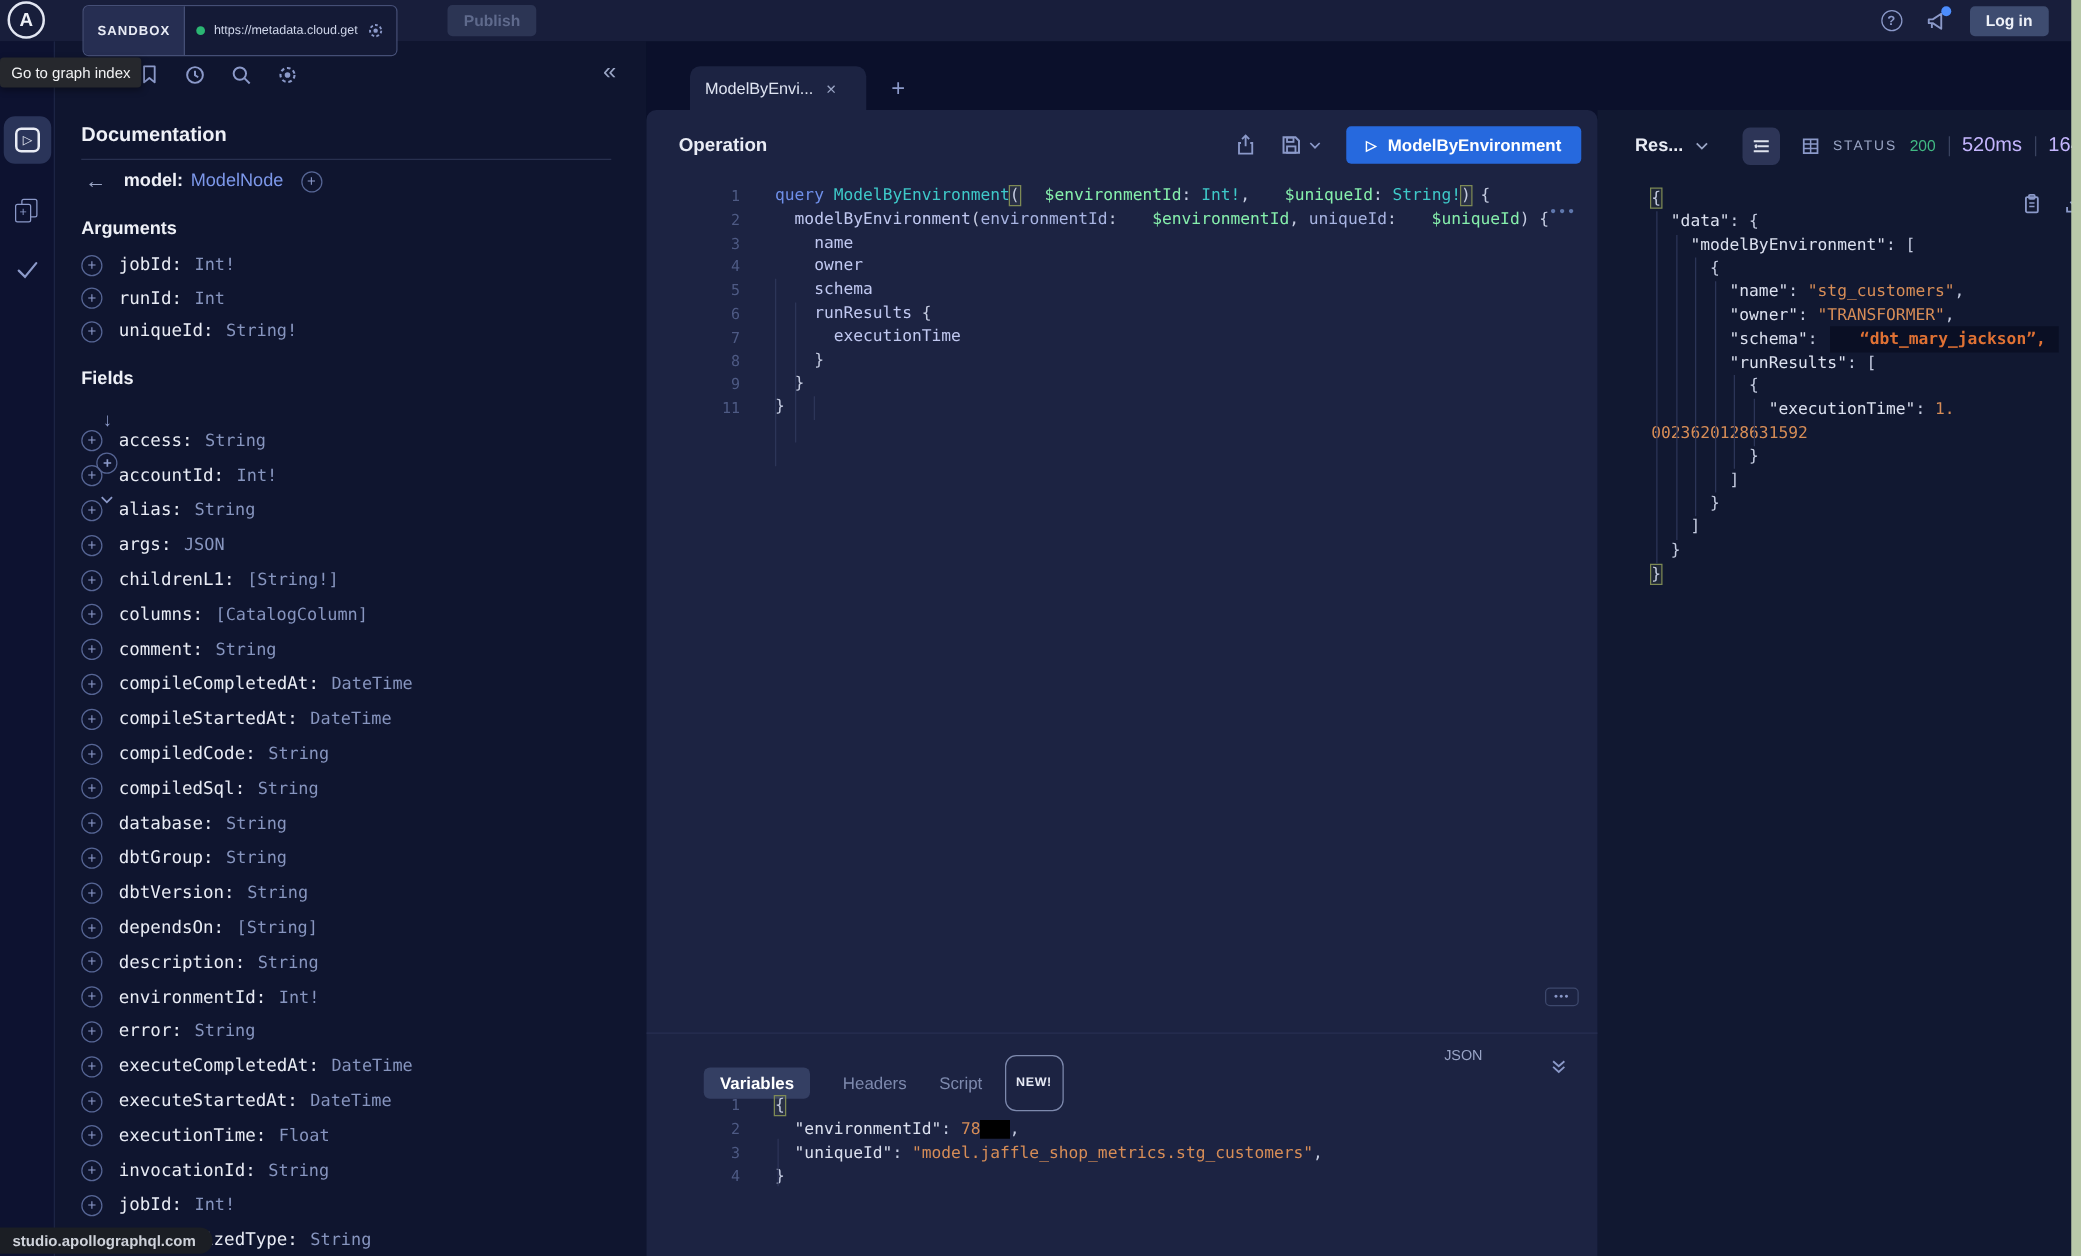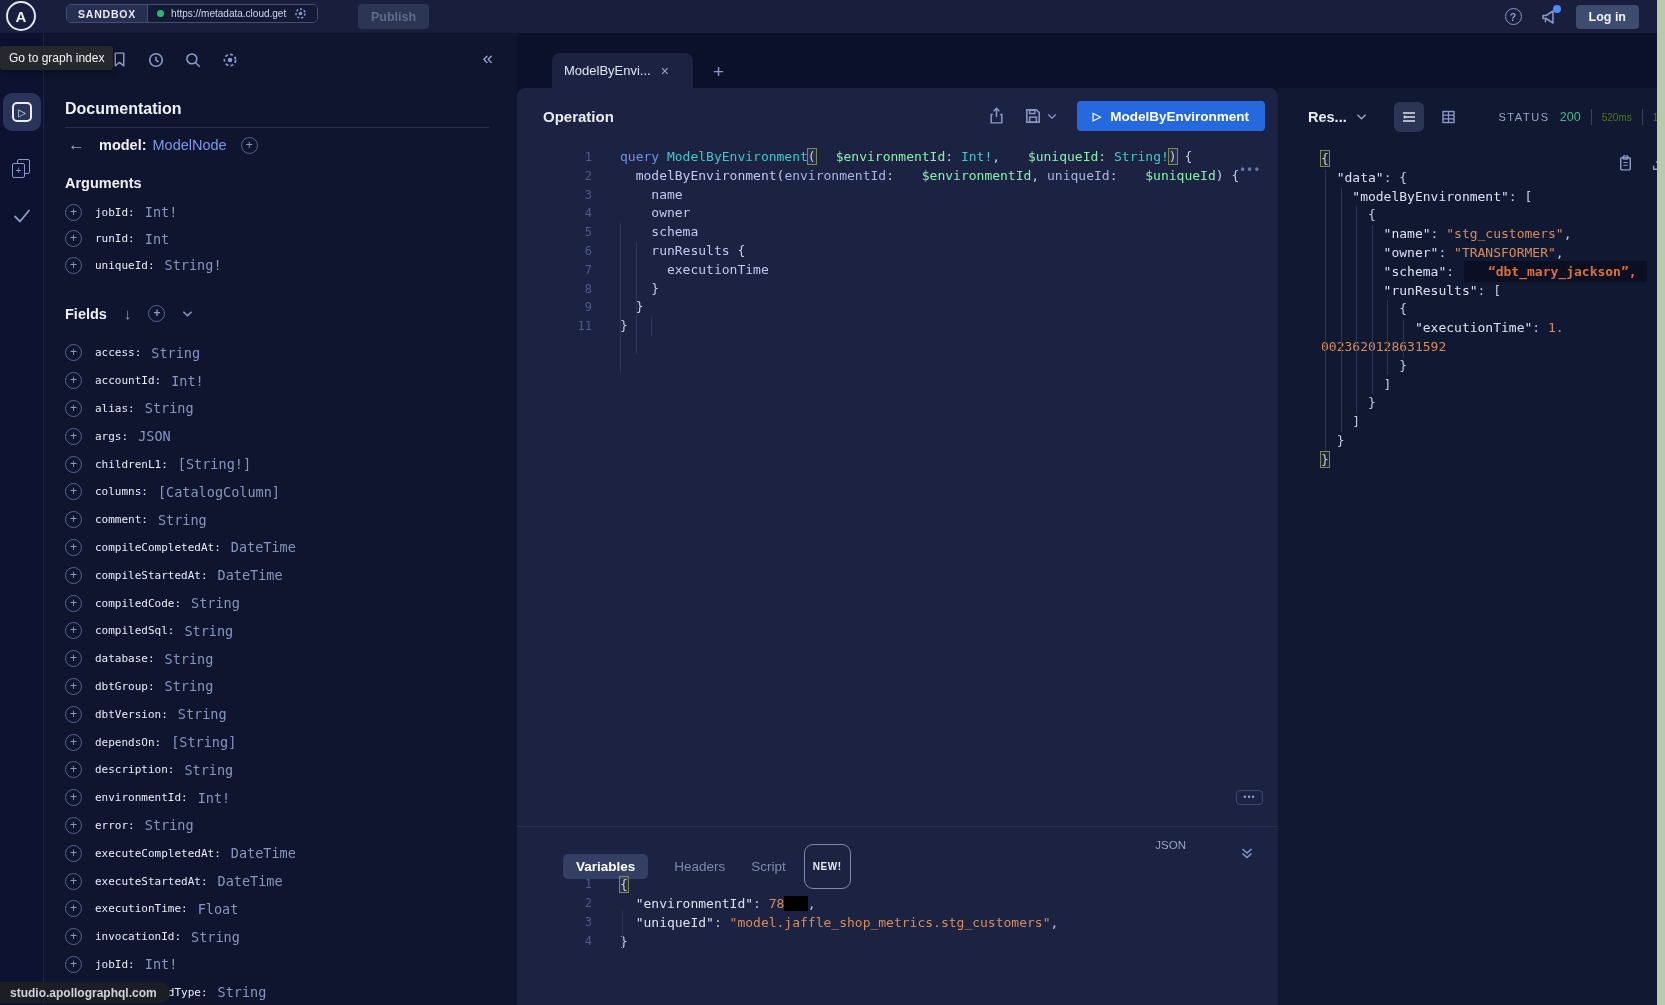--- a/index.html
+++ b/index.html
@@ -4,21 +4,21 @@
 <style>
   * { margin:0; padding:0; box-sizing:border-box; }
   html,body { width:1665px; height:1005px; overflow:hidden; background:#0b102b;
     font-family:"Liberation Sans", sans-serif; color:#e9ecf5; }
 
   
   .topbar { position:absolute; left:0; top:0; width:1657px; height:33px; background:#181e3b; z-index:5; }
   .logo { position:absolute; left:6px; top:1px; width:30px; height:30px; border:2px solid #e2e6f2;
     border-radius:50%; display:flex; align-items:center; justify-content:center;
     font-weight:bold; font-size:15px; color:#eef0f7; background:#181e3b; }
-  .urlgroup { position:absolute; left:66px; top:4px; height:19px; display:flex; align-items:stretch;
+  .urlgroup { position:absolute; left:66px; top:4px; height:41px; display:flex; align-items:stretch;
     border:1px solid #454f76; border-radius:5px; overflow:hidden; }
   .sandbox-seg { display:flex; align-items:center; padding:0 11px; background:#262e52;
     border-right:1px solid #454f76; font-size:10.5px; font-weight:bold; letter-spacing:.8px; color:#e8ebf5; }
   .url-seg { display:flex; align-items:center; gap:7px; padding:0 9px; background:#141a36; }
   .gdot { width:7px; height:7px; border-radius:50%; background:#2bb673; }
   .url-text { font-size:10px; color:#cfd6ea; }
   .publish { position:absolute; left:358px; top:4px; height:25px; padding:0 13px; background:#2c3554;
     border:none; border-radius:4px; color:#5f6a8c; font-size:12.5px; font-weight:bold; }
   .tb-right { position:absolute; right:18px; top:0; height:33px; display:flex; align-items:center; gap:17px; }
   .qmark { width:17px; height:17px; border:1.4px solid #8b99c9; border-radius:50%; color:#8b99c9;
@@ -49,30 +49,30 @@
   .side-toolbar .ic { position:absolute; top:18px; }
   .collapse { position:absolute; right:24px; top:14px; font-size:19px; color:#9aa5c5; }
   .doc-title { position:absolute; left:21px; top:67px; font-size:16px; font-weight:bold; color:#eef0f7; }
   .doc-div { position:absolute; left:21px; top:94px; width:424px; height:1px; background:#28304f; }
   .model-row { position:absolute; left:24px; top:102px; display:flex; align-items:center; gap:14px; }
   .back-glyph { color:#9aa5c5; font-size:17px; }
   .model-kind { font-size:14.5px; font-weight:bold; color:#eef0f7; }
   .model-name { font-size:14.5px; color:#7d98ea; margin-left:-8px; }
   .sec-title { position:absolute; left:21px; font-size:14.5px; font-weight:bold; color:#eef0f7; }
   .args-title { top:142px; }
-  .fields-title { top:272px; display:flex; align-items:center; gap:17px; }
+  .fields-title { top:262px; display:flex; align-items:center; gap:17px;flex-direction:column; }
   .sort-glyph { font-size:15px; color:#8b99c9; font-weight:normal; }
   .args-list { position:absolute; left:21px; top:166px; right:0; }
   .fields-list { position:absolute; left:21px; top:306px; right:0; }
   .doc-row { display:flex; align-items:center; gap:13px; }
   .args-list .doc-row { height:26.5px; }
   .fields-list .doc-row { height:27.8px; }
   .plus-circle { flex:none; width:17px; height:17px; border:1.3px solid #566594; border-radius:50%;
     color:#8b99c9; font-size:12px; line-height:14px; text-align:center; font-family:"Liberation Sans",sans-serif; }
-  .fname { font-family:"DejaVu Sans Mono", monospace; font-size:11px; color:#e9ecf5; }
+  .fname { font-family:"DejaVu Sans Mono", monospace; font-size:14px; color:#e9ecf5; }
   .ftype { font-family:"DejaVu Sans Mono", monospace; font-size:13.5px; color:#8795bf; margin-left:-3px; }
 
   
   .tabstrip { position:absolute; left:517px; top:33px; width:1140px; height:55px; background:#0b102b; }
   .tab { position:absolute; left:35px; top:20px; width:141px; height:35px; background:#1c2342;
     border-radius:8px 8px 0 0; display:flex; align-items:center; padding:0 12px; gap:10px; }
   .tab-label { font-size:13px; color:#dfe4f2; white-space:nowrap; }
   .tab-close { color:#9aa5c5; font-size:14px; }
   .tab-plus { position:absolute; left:196px; top:28px; font-size:19px; color:#8b99c9; }
 
@@ -124,21 +124,21 @@
   .resp-title { font-size:14.5px; font-weight:bold; color:#e9ecf5; }
   .resp-chev { margin-left:9px; }
   .view-btn { width:30px; height:30px; border-radius:6px; display:flex; align-items:center; justify-content:center; }
   .view-btn.sel { background:#2d3557; }
   .align-btn { margin-left:27px; }
   .grid-btn { margin-left:10px; }
   .resp-meta { margin-left:auto; display:flex; align-items:center; gap:10px; }
   .status-lbl { font-size:11px; letter-spacing:1.6px; color:#9aa5c5; }
   .status-code { font-size:12.5px; color:#41b883; }
   .meta-sep { width:1px; height:16px; background:#39425f; }
-  .meta-val { font-size:10px; color:#4d7c0f;text-align:right; }
+  .meta-val { font-size:16px; color:#c4b5fd;text-align:right; }
   .resp-body { position:absolute; left:0; top:46px; right:0; bottom:0; }
   .resp-code { padding:16px 0 0 43px; position:relative; }
   .resp-actions { position:absolute; top:20px; right:22px; display:flex; gap:17px; }
 
   .greenstrip { position:absolute; right:0; top:0; width:8px; height:1005px; background:#b9c9aa; z-index:9; }
 
   .tooltip { position:absolute; left:0; top:46px; background:#26282d; color:#f2f3f5; font-size:12px;
     padding:5px 9px; border-radius:3px; z-index:10; box-shadow:0 2px 6px rgba(0,0,0,.4); }
   .status-pill { position:absolute; left:0; top:982px; height:21px; background:#1b1e24; color:#ced2da;
     font-size:12px; font-weight:bold; display:flex; align-items:center; padding:0 13px 0 10px;

